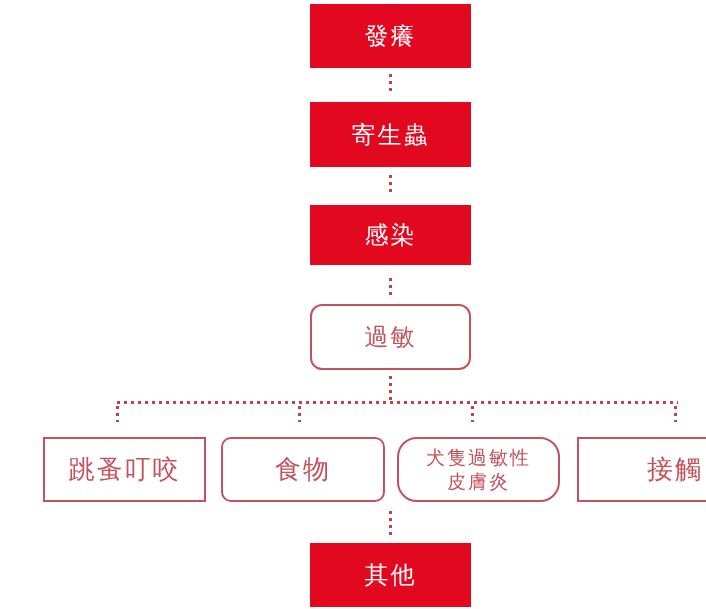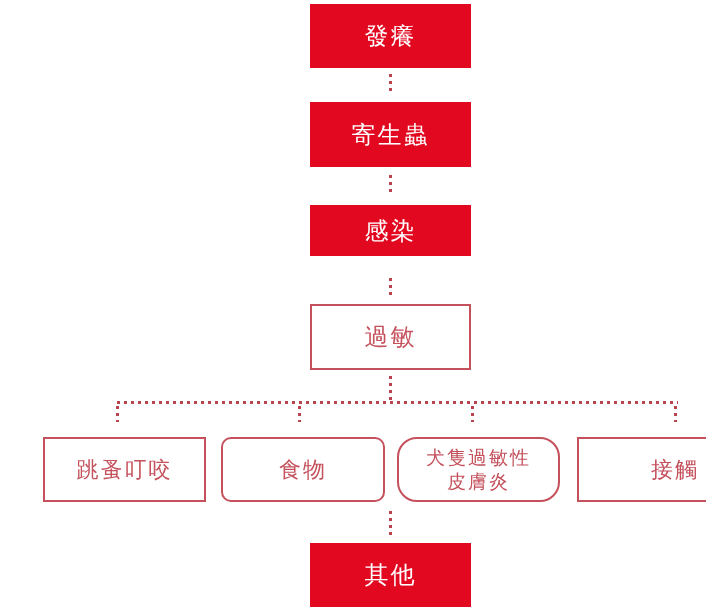--- a/index.html
+++ b/index.html
@@ -36,21 +36,21 @@
     font-weight: 400;
   }
   .node.outline {
     background: #ffffff;
     border: 2px solid var(--outline-red, #c4515c);
     color: var(--outline-red, #c4515c);
     font-size: 24px;
     font-weight: 400;
   }
   .node.outline.small {
-    font-size: 22px;
+    font-size: 26px;
   }
   .node.outline.twoline {
     font-size: 19px;
     border-radius: 20px;
   }
   .vdot {
     position: absolute;
     width: 3px;
     background-image: repeating-linear-gradient(
       to bottom,
@@ -76,27 +76,27 @@
   </div>
 
   <div class="vdot" style="left:351px; top:74px; height:19px;"></div>
 
   <div class="node solid" style="left:272px; top:102px; width:161px; height:65px;">
     <span class="label">寄生蟲</span>
   </div>
 
   <div class="vdot" style="left:351px; top:175px; height:19px;"></div>
 
-  <div class="node solid" style="left:272px; top:205px; width:161px; height:51px;">
+  <div class="node solid" style="left:272px; top:205px; width:161px; height:60px;">
     <span class="label">感染</span>
   </div>
 
   <div class="vdot" style="left:351px; top:278px; height:19px;"></div>
 
-  <div class="node outline" style="left:272px; top:304px; width:161px; height:66px;">
+  <div class="node outline" style="left:272px; top:304px; width:161px; height:66px;border-radius:12px;">
     <span class="label">過敏</span>
   </div>
 
   <div class="vdot" style="left:351px; top:376px; height:26px;"></div>
 
   <div class="hdot" style="left:79px; top:401px; width:561px;"></div>
 
   <div class="vdot" style="left:78px; top:406px; height:16px;"></div>
   <div class="vdot" style="left:260px; top:406px; height:16px;"></div>
   <div class="vdot" style="left:433px; top:406px; height:16px;"></div>

